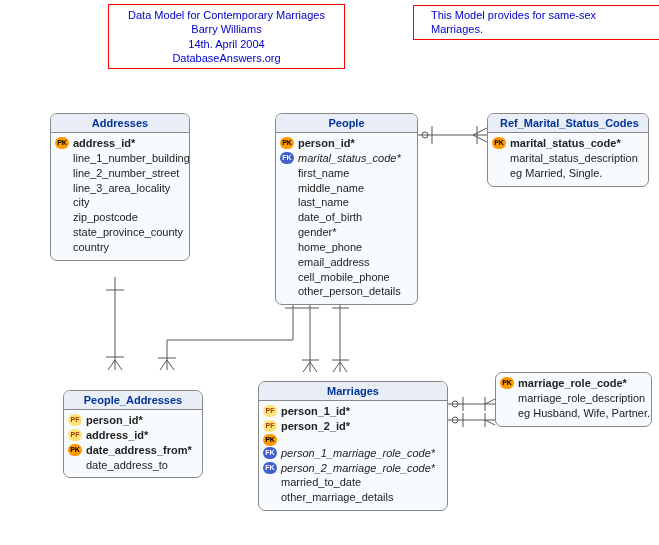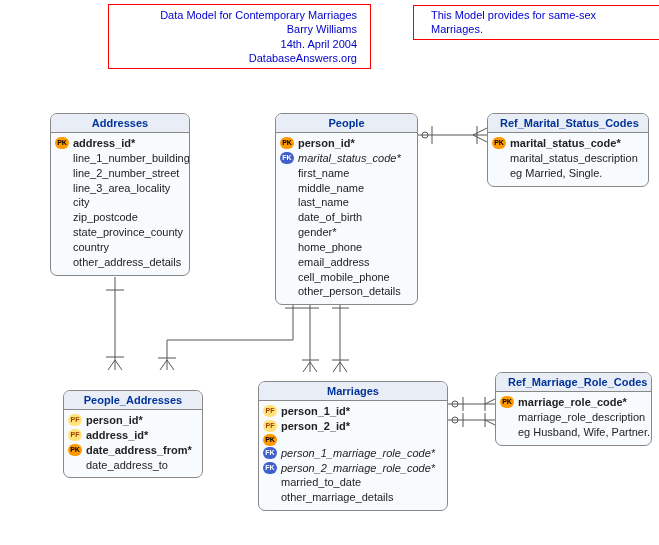--- a/index.html
+++ b/index.html
@@ -11,22 +11,22 @@
     width: 659px;
     height: 545px;
     position: relative;
     overflow: hidden;
   }
   .info-box {
     position: absolute;
     border: 1px solid #f00;
     background: #fff;
     color: #00c;
-    padding: 3px 13px;
-    text-align: right;
+    padding: 3px 0;
+    text-align: center;
     font-size: 11px;
     line-height: 1.3;
   }
   .entity {
     position: absolute;
     background: #f8fbfe;
     border: 1px solid #888;
     border-radius: 7px;
     overflow: hidden;
     font-size: 11px;
@@ -166,24 +166,20 @@
         <span class="attr">zip_postcode</span>
       </div>
       <div class="row">
         <span class="indent"></span>
         <span class="attr">state_province_county</span>
       </div>
       <div class="row">
         <span class="indent"></span>
         <span class="attr">country</span>
       </div>
-      <div class="row">
-        <span class="indent"></span>
-        <span class="attr">other_address_details</span>
-      </div>
     </div>
 </div>
 
 <div class="entity" style="left:275px; top:113px; width:141px;">
   <div class="entity-title">People</div>
   <div class="entity-body">
       <div class="row">
         <span class="key pk">PK</span>
         <span class="attr bold">person_id*</span>
       </div>
@@ -297,21 +293,20 @@
         <span class="attr">married_to_date</span>
       </div>
       <div class="row">
         <span class="indent"></span>
         <span class="attr">other_marriage_details</span>
       </div>
     </div>
 </div>
 
 <div class="entity" style="left:495px; top:372px; width:155px;">
-  <div class="entity-title">Ref_Marriage_Role_Codes</div>
   <div class="entity-body">
       <div class="row">
         <span class="key pk">PK</span>
         <span class="attr bold">marriage_role_code*</span>
       </div>
       <div class="row">
         <span class="indent"></span>
         <span class="attr">marriage_role_description</span>
       </div>
       <div class="row">

